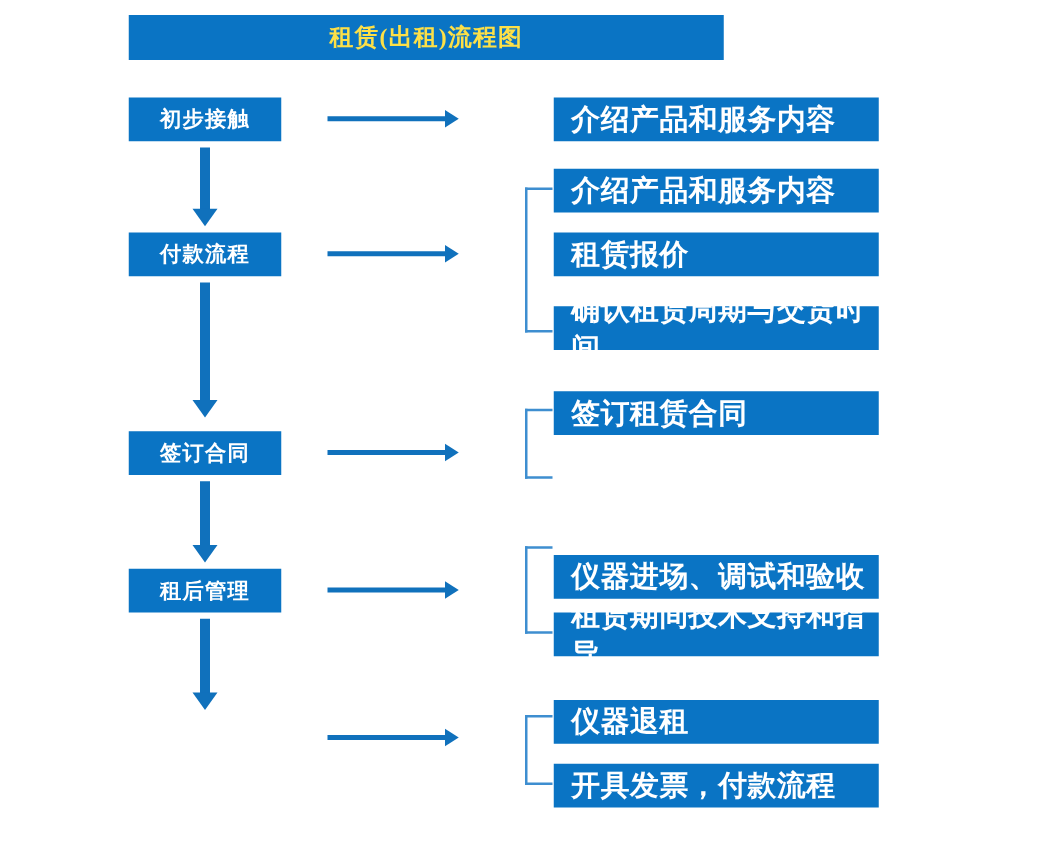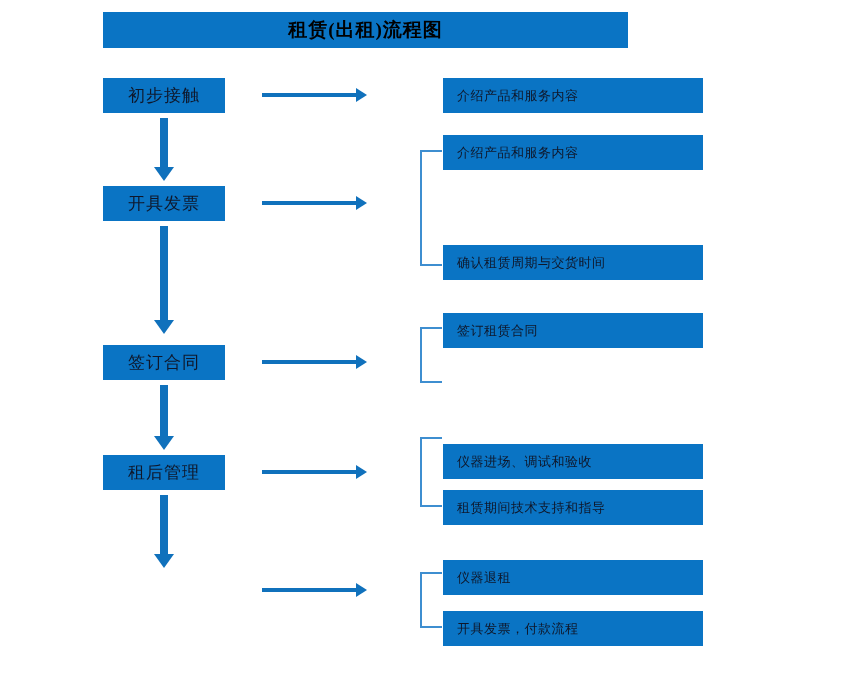--- a/index.html
+++ b/index.html
@@ -16,55 +16,55 @@
     height: 688px;
     background: #ffffff;
     overflow: hidden;
   }
 
   
   .title-bar {
     position: absolute;
     left: 103px;
     top: 12px;
-    width: 525px;
+    width: 476px;
     height: 36px;
     background: #0A74C4;
-    color: #000000;
+    color: #fde047;
     font-size: 19px;
     font-weight: bold;
     display: flex;
     align-items: center;
     justify-content: center;
     letter-spacing: 1px;
   }
 
   
   .node {
     position: absolute;
     background: #0A74C4;
-    color: #0f172a;
-    font-weight: normal;
+    color: #ffffff;
+    font-weight: bold;
     display: flex;
     align-items: center;
     box-sizing: border-box;
   }
   .node-left {
     left: 103px;
     width: 122px;
     height: 35px;
     font-size: 17px;
     justify-content: center;
     letter-spacing: 1px;
   }
   .node-right {
     left: 443px;
     width: 260px;
     height: 35px;
-    font-size: 13px;
+    font-size: 23px;
     justify-content: flex-start;
     padding-left: 14px;
     letter-spacing: 0.5px;
   }
 
   
   .v-arrow {
     position: absolute;
     left: 160px;
     width: 8px;
@@ -111,21 +111,21 @@
   }
 </style>
 </head>
 <body>
 
 <div id="flow-root">
 
   <div class="title-bar">租赁(出租)流程图</div>
 
   <div class="node node-left" style="top:78px">初步接触</div>
-  <div class="node node-left" style="top:186px">开具发票</div>
+  <div class="node node-left" style="top:186px">付款流程</div>
   <div class="node node-left" style="top:455px">租后管理</div>
   <div class="node node-left" style="top:345px">签订合同</div>
 
   <div class="v-arrow" style="top:118px; height:50px"></div>
   <div class="v-arrow" style="top:226px; height:95px"></div>
   <div class="v-arrow" style="top:385px; height:52px"></div>
   <div class="v-arrow" style="top:495px; height:60px"></div>
 
   <div class="h-arrow" style="left:262px; top:93px;  width:95px"></div>
   <div class="h-arrow" style="left:262px; top:201px; width:95px"></div>
@@ -134,20 +134,21 @@
   <div class="h-arrow" style="left:262px; top:588px; width:95px"></div>
 
   <div class="bracket" style="top:150px; height:116px"></div>
   <div class="bracket" style="top:327px; height:56px"></div>
   <div class="bracket" style="top:437px; height:70px"></div>
   <div class="bracket" style="top:572px; height:56px"></div>
 
   <div class="node node-right" style="top:78px">介绍产品和服务内容</div>
 
   <div class="node node-right" style="top:135px">介绍产品和服务内容</div>
+  <div class="node node-right" style="top:186px">租赁报价</div>
   <div class="node node-right" style="top:313px">签订租赁合同</div>
 
   <div class="node node-right" style="top:245px">确认租赁周期与交货时间</div>
 
   <div class="node node-right" style="top:444px">仪器进场、调试和验收</div>
   <div class="node node-right" style="top:490px">租赁期间技术支持和指导</div>
 
   <div class="node node-right" style="top:560px">仪器退租</div>
   <div class="node node-right" style="top:611px">开具发票，付款流程</div>
 

